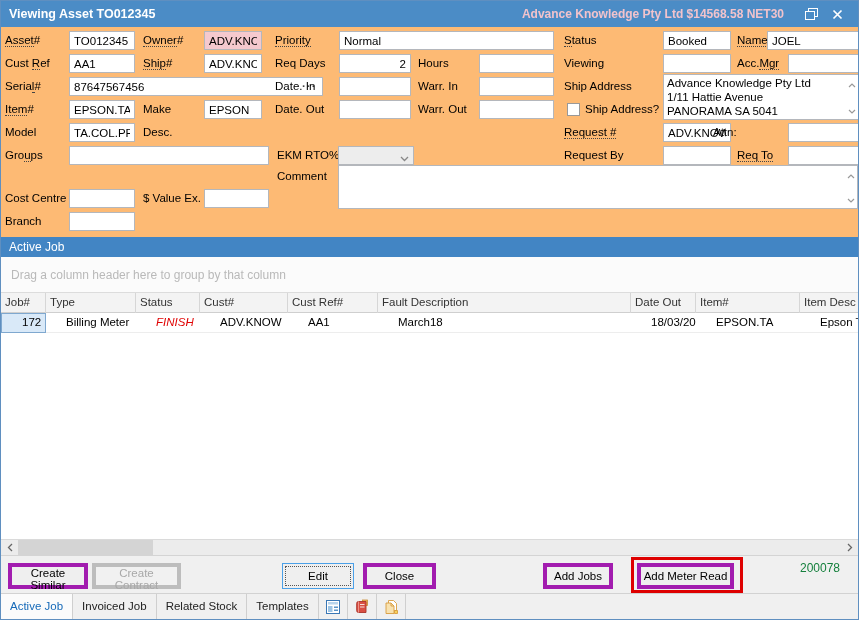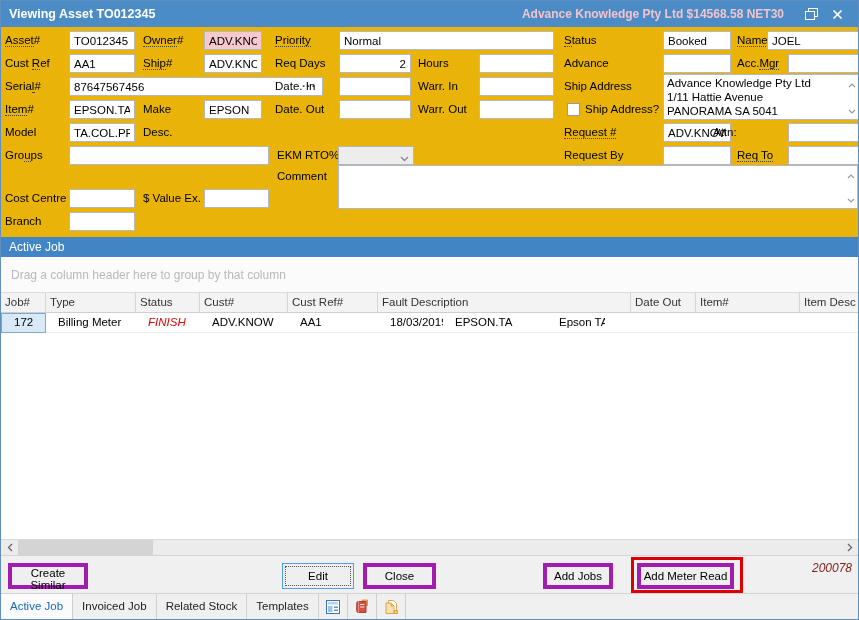--- a/index.html
+++ b/index.html
@@ -11,21 +11,21 @@
   }
   
   .titlebar {
     position:absolute; left:0; top:0; width:100%; height:26px;
     background:var(--titlebar_blue); display:flex; align-items:center; padding:0 8px;
   }
   .win-title { color:#fff; font-weight:bold; font-size:12.5px; }
   .cust-info { margin-left:auto; color:var(--customer_pink); font-weight:bold; font-size:12px; padding-right:14px; }
   .tb-btn { width:26px; height:20px; display:flex; align-items:center; justify-content:center; cursor:default; }
   
-  .form { position:absolute; left:0; top:26px; width:857px; height:210px; background:#eab308; }
+  .form { position:absolute; left:0; top:26px; width:857px; height:210px; background:#fdba74; }
   .flbl { position:absolute; height:19px; line-height:19px; white-space:nowrap; color:#000; }
   .ul { border-bottom:1px dotted #444; }
   .fin {
     position:absolute; height:19px; border:1px solid var(--input_border); background:#fff;
     font-family:"Liberation Sans","DejaVu Sans",sans-serif; font-size:11.5px; color:#000; padding:0 4px;
   }
   .fin.ra { text-align:right; }
   .fin.pink { background:var(--owner_bg_pink); }
   .ellip { position:absolute; color:#444; letter-spacing:1px; font-weight:bold; cursor:default; line-height:19px; }
   .memo {
@@ -41,38 +41,38 @@
   .secbar { position:absolute; left:0; top:236px; width:857px; height:20px; background:var(--section_blue);
             color:#fff; line-height:20px; padding-left:8px; font-size:12px; }
   .grouppanel { position:absolute; left:0; top:256px; width:857px; height:36px; background:#fbfbfb;
                 border-bottom:1px solid #dcdcdc; color:#b9b9b9; line-height:36px; padding-left:10px; font-size:12px; }
   .gridhead { position:absolute; left:0; top:292px; width:857px; height:20px; background:#f3f3f3; display:flex;
               border-bottom:1px solid #cfcfcf; }
   .gh { height:20px; line-height:19px; padding-left:4px; border-right:1px solid #d6d6d6; color:#333;
         overflow:hidden; white-space:nowrap; flex:none; }
   .gridrow { position:absolute; left:0; top:312px; width:857px; height:20px; background:#fff; display:flex;
              border-bottom:1px solid #ededed; }
-  .gc { height:20px; line-height:19px; padding-left:12px; overflow:hidden; white-space:nowrap; flex:none; }
+  .gc { height:20px; line-height:19px; padding-left:20px; overflow:hidden; white-space:nowrap; flex:none; }
   .gc.sel { background:var(--selected_cell_bg); border:1px solid var(--selected_cell_border); line-height:17px; }
   .gc.red { color:var(--finish_red);font-style:italic; }
   .gridbody { position:absolute; left:0; top:332px; width:857px; height:206px; background:#fff; }
   
   .hscroll { position:absolute; left:0; top:538px; width:857px; height:17px; background:#ececec;
              border-top:1px solid #dadada; border-bottom:1px solid #d4d4d4; }
   .sb-arrow { position:absolute; top:0; width:17px; height:15px; display:flex; align-items:center; justify-content:center; }
   .sb-thumb { position:absolute; left:17px; top:0; width:135px; height:15px; background:#d4d4d4; }
   
   .btnbar { position:absolute; left:0; top:555px; width:857px; height:37px; background:#f0f0f0; }
   .btn { position:absolute; top:7px; height:26px; background:#efefef; border:4px solid #a21caf;
          font-family:"Liberation Sans","DejaVu Sans",sans-serif; font-size:11.5px; color:#000; }
   .btn.disabled { color:#a8a8a8; border-color:#bdbdbd; background:#f1f1f1; }
   .btn.focused { border:1px solid #4aa0e8; outline:1px dotted #555; outline-offset:-4px; }
   .annot { position:absolute; left:630px; top:556px; width:112px; height:36px;
            border:3px solid var(--annotation_red); pointer-events:none; }
-  .recid { position:absolute; right:6px; top:5px; color:#7f1d1d; font-size:12px;font-style:italic; }
+  .recid { position:absolute; right:18px; top:5px; color:#15803d; font-size:12px; }
   
   .tabbar { position:absolute; left:0; top:592px; width:857px; height:26px; background:#f0f0f0;
             border-top:1px solid #d2d2d2; display:flex; align-items:stretch; }
   .tab { padding:0 9px; line-height:25px; border-right:1px solid #cfcfcf; color:#222; white-space:nowrap; }
   .tab.active { color:var(--active_tab_blue); background:#fbfbfb; }
   .tabicon { width:29px; border-right:1px solid #cfcfcf; display:flex; align-items:center; justify-content:center; }
 </style>
 </head>
 <body>
 
@@ -171,21 +171,21 @@
 
     <label class="flbl" style="left:417px;top:50px"><span>Warr. In</span></label>
     <input class="fin" style="left: 478px; top: 50px; width: 75px;" readonly="" value="">
 
     <label class="flbl" style="left:417px;top:73px"><span>Warr. Out</span></label>
     <input class="fin" style="left: 478px; top: 73px; width: 75px;" readonly="" value="">
 
     <label class="flbl" style="left:563px;top:4px"><span class="ul">S</span><span>tatus</span></label>
     <input class="fin" style="left: 662px; top: 4px; width: 68px;" readonly="" value="Booked">
 
-    <label class="flbl" style="left:563px;top:27px"><span>Advance</span></label>
+    <label class="flbl" style="left:563px;top:27px"><span>Viewing</span></label>
     <input class="fin" style="left: 662px; top: 27px; width: 68px;" readonly="" value="">
 
     <label class="flbl" style="left:563px;top:50px"><span>Ship Address</span></label>
     <div class="memo" style="left:662px;top:47px;width:196px;height:46px">
       <div>Advance Knowledge Pty Ltd</div>
       <div>1/11 Hattie Avenue</div>
       <div>PANORAMA SA 5041</div>
       <span class="sc up"><svg width="8" height="5" viewBox="0 0 8 5">
             <path d="M1 4 L4 1 L7 4" stroke="#999" fill="none" stroke-width="1.2"></path>
           </svg></span>
@@ -231,20 +231,21 @@
     <div class="gh" style="width:104px">Item#</div>
     <div class="gh" style="width:58px;border-right:none">Item Desc</div>
   </div>
 
   <div class="gridrow">
     <div class="gc sel" style="width:45px">172</div>
     <div class="gc" style="width:90px">Billing Meter</div>
     <div class="gc red" style="width:64px">FINISH</div>
     <div class="gc" style="width:88px">ADV.KNOW</div>
     <div class="gc" style="width:90px">AA1</div>
+    <div class="gc" style="width:253px">March18</div>
     <div class="gc" style="width:65px">18/03/2019</div>
     <div class="gc" style="width:104px">EPSON.TA</div>
     <div class="gc" style="width:58px">Epson TA Cu</div>
   </div>
 
   <div class="gridbody"></div>
 
   <div class="hscroll">
     <span class="sb-arrow" style="left:0">
       <svg width="6" height="9" viewBox="0 0 6 9">
@@ -254,20 +255,21 @@
     <span class="sb-thumb"></span>
     <span class="sb-arrow" style="right:0">
       <svg width="6" height="9" viewBox="0 0 6 9">
           <path d="M1 1 L4.5 4.5 L1 8" stroke="#666" fill="none" stroke-width="1.3"></path>
         </svg>
     </span>
   </div>
 
   <div class="btnbar">
     <button class="btn" style="left:7px;width:80px">Create Similar</button>
+    <button class="btn disabled" style="left:91px;width:89px">Create Contract</button>
     <button class="btn focused" style="left:281px;width:72px">Edit</button>
     <button class="btn" style="left:362px;width:73px">Close</button>
     <button class="btn" style="left:542px;width:70px">Add Jobs</button>
     <button class="btn" style="left:636px;width:97px">Add Meter Read</button>
     <span class="recid">200078</span>
   </div>
   <div class="annot"></div>
 
   <div class="tabbar">
     <div class="tab active">Active Job</div>

